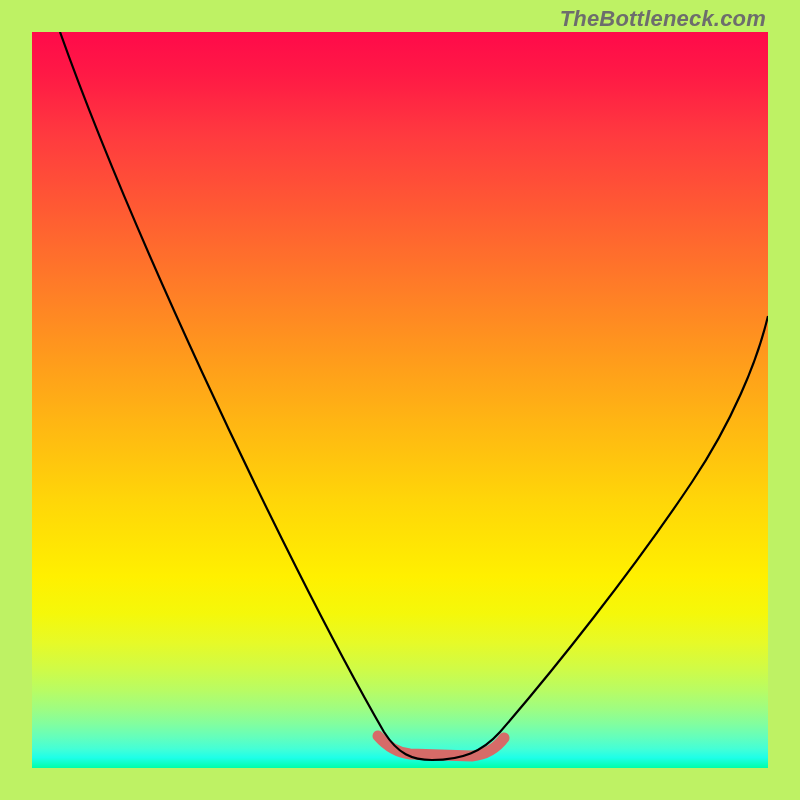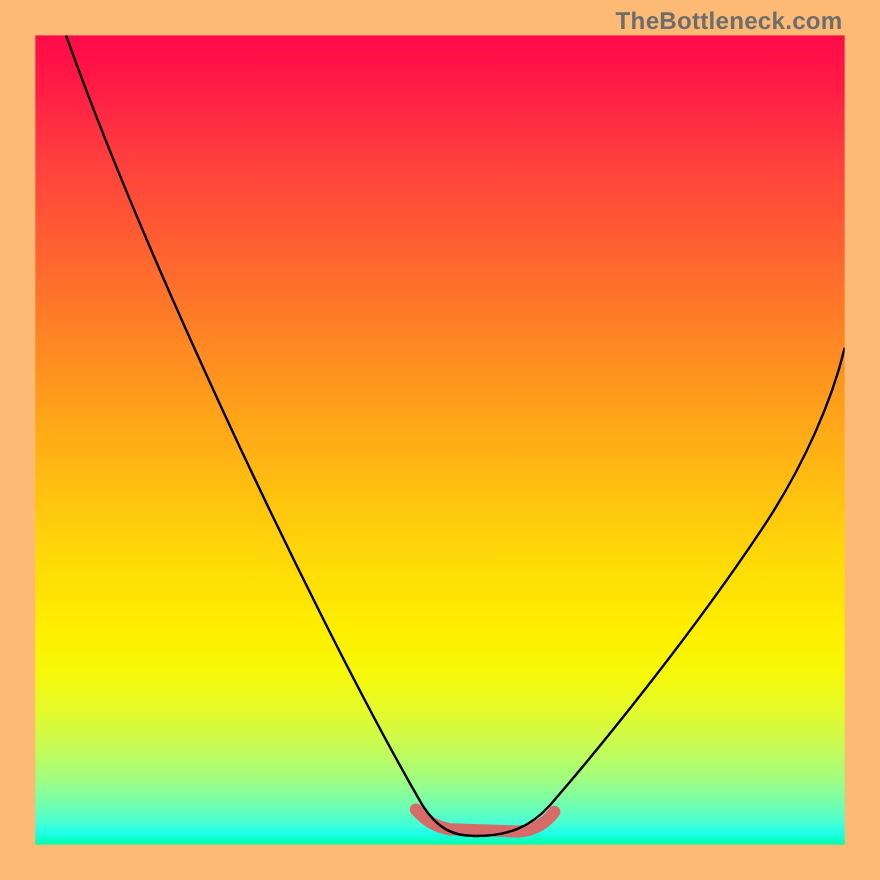--- a/index.html
+++ b/index.html
@@ -1,21 +1,22 @@
 <!DOCTYPE html>
 <html><head>
 <meta charset="utf-8">
 <style>
   * { margin: 0; padding: 0; box-sizing: border-box; }
   html, body { width: 800px; height: 800px; overflow: hidden; background: #000; }
   .frame {
     position: relative;
     width: 800px;
     height: 800px;
-    background: #fdba74;
+    background: #bef264;
+    font-style: italic;
   }
   .plot-area {
     position: absolute;
     left: 32px;
     top: 32px;
     width: 736px;
     height: 736px;
     overflow: hidden;
   }
   .gradient {

